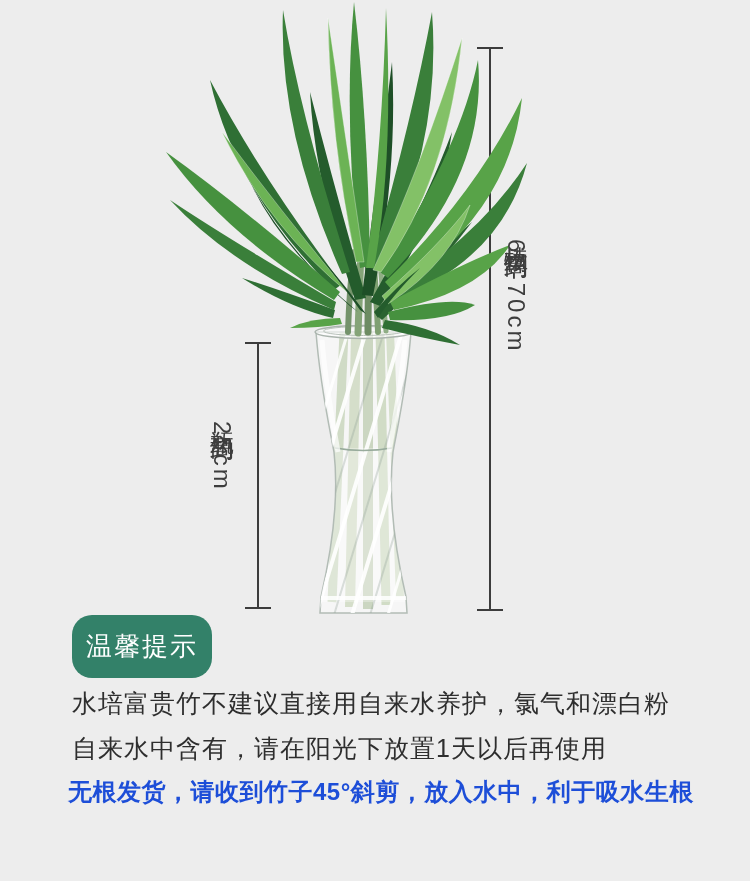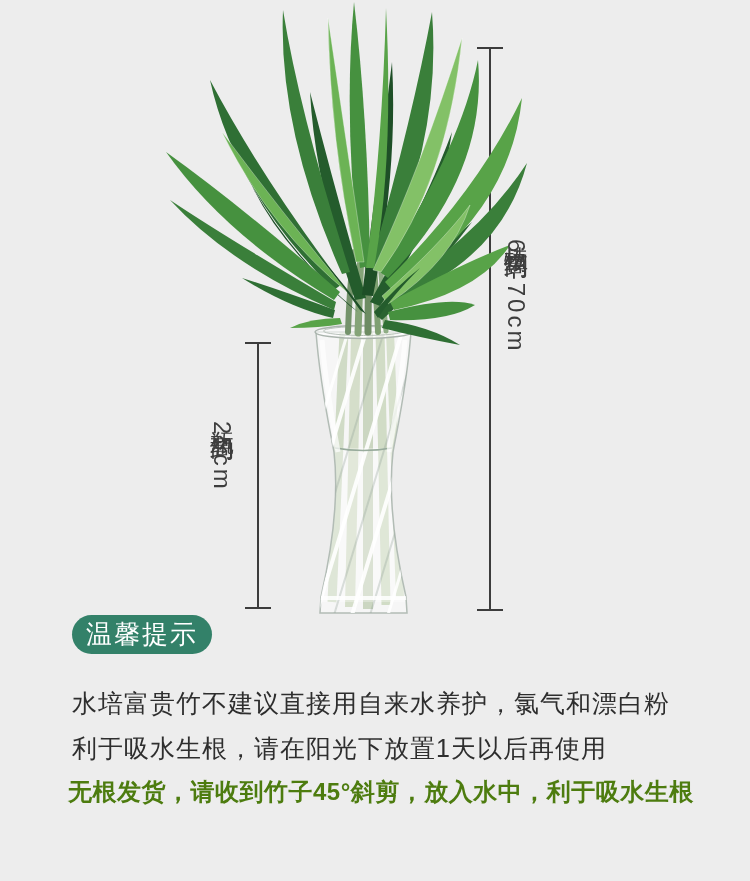--- a/index.html
+++ b/index.html
@@ -18,31 +18,31 @@
   .vlabel{
     position:absolute;writing-mode:vertical-rl;text-orientation:mixed;
     font-size:24px;letter-spacing:3px;color:#3d3d3d;z-index:3;white-space:nowrap;
   }
   .vlabel.plant{left:500px;top:227px;}
   .vlabel.vase{left:206px;top:412px;}
   
   .plant-svg{position:absolute;left:130px;top:0;width:420px;height:630px;z-index:2;}
   
   .badge{
-    position:absolute;left:72px;top:615px;height:39px;padding:0 14px;
+    position:absolute;left:72px;top:615px;height:39px;padding:12px 14px;
     border-radius:20px;background:#338169;color:#ffffff;font-size:26px;
     display:flex;align-items:center;justify-content:center;letter-spacing:2px;z-index:3;
   }
   .tips-text{
     position:absolute;left:72px;top:681px;font-size:25px;line-height:45px;
     color:#2e2e2e;letter-spacing:1px;z-index:3;white-space:nowrap;
   }
   .warning{
     position:absolute;left:68px;top:776px;font-size:24px;line-height:31px;
-    font-weight:bold;color:#4d7c0f;letter-spacing:0.5px;z-index:3;white-space:nowrap;
+    font-weight:bold;color:#1d4ed8;letter-spacing:0.5px;z-index:3;white-space:nowrap;
   }
 </style>
 </head>
 <body>
 
 <div class="canvas">
 
   <div class="vline right">
     <span class="cap top"></span>
     <span class="cap bottom"></span>
@@ -132,18 +132,18 @@
       <path d="M244,312 Q268,285 290,268 Q262,296 248,318 Z" fill="#245c2c"></path>
     </g>
   </svg>
 
   <div class="badge">
     <span>温馨提示</span>
   </div>
 
   <div class="tips-text">
     <div>水培富贵竹不建议直接用自来水养护，氯气和漂白粉</div>
-    <div>利于吸水生根，请在阳光下放置1天以后再使用</div>
+    <div>自来水中含有，请在阳光下放置1天以后再使用</div>
   </div>
 
   <div class="warning">无根发货，请收到竹子45°斜剪，放入水中，利于吸水生根</div>
 
 </div>
 
 </body></html>

